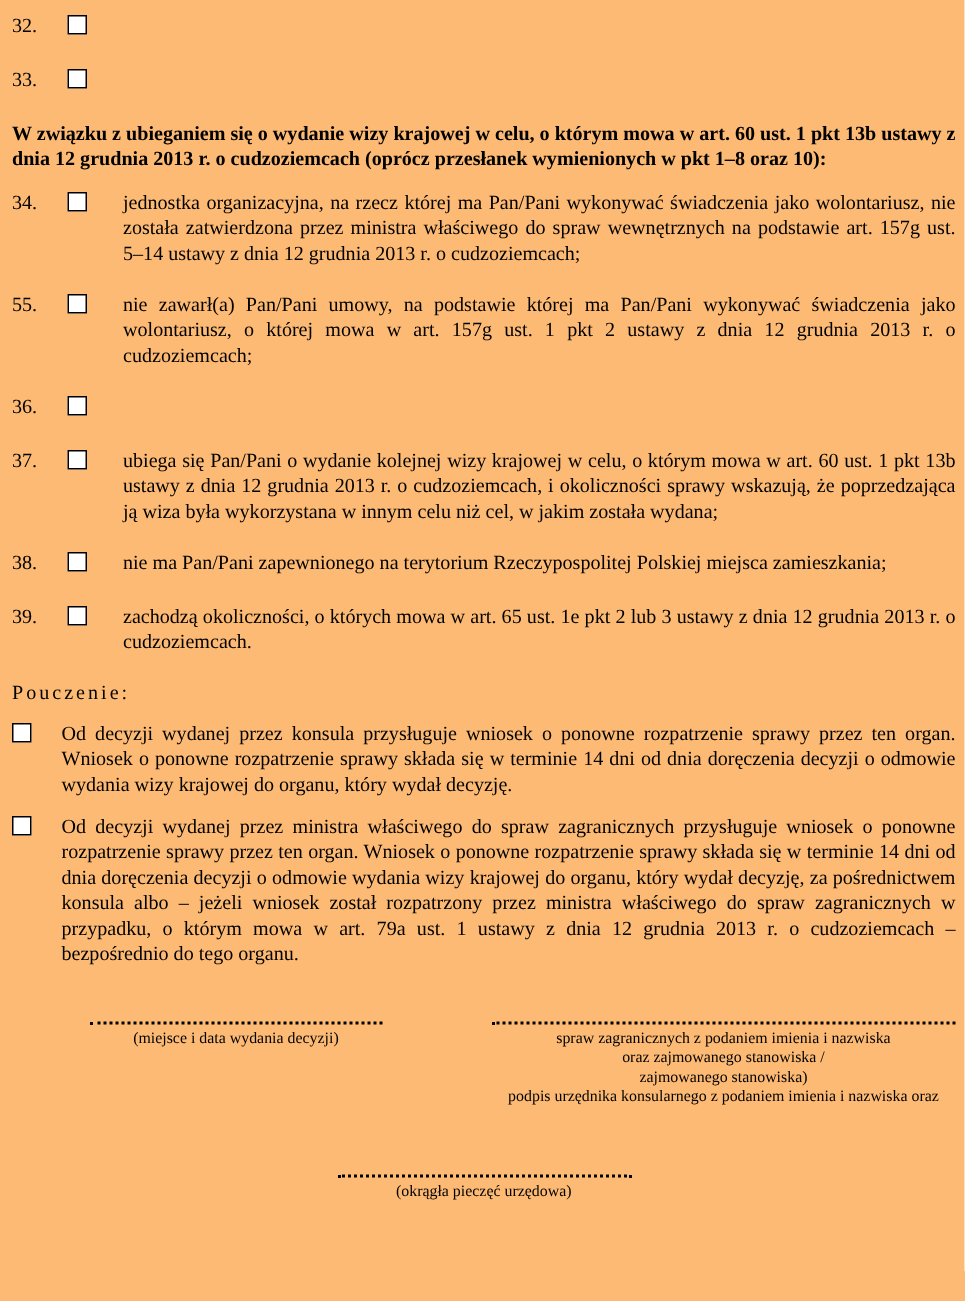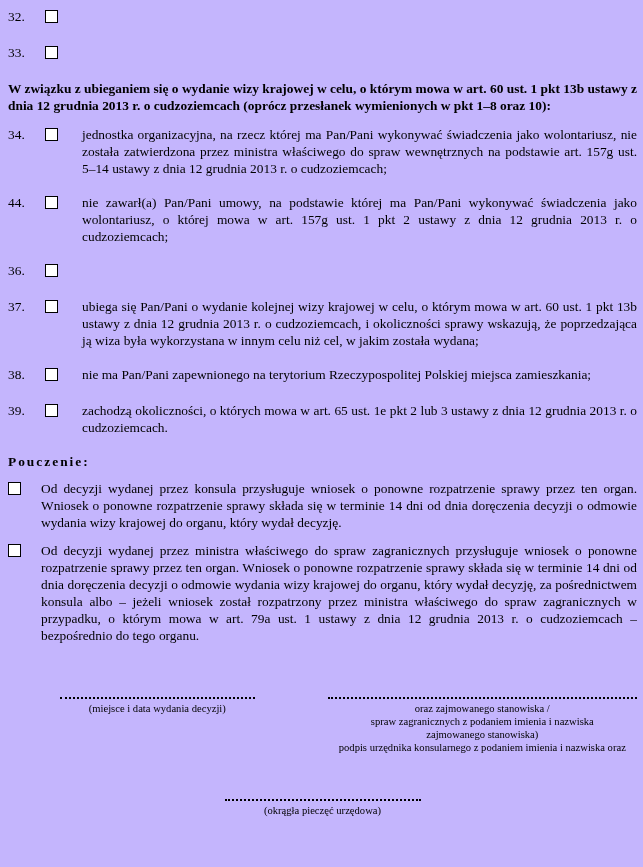--- a/index.html
+++ b/index.html
@@ -1,21 +1,21 @@
 <!DOCTYPE html>
 <html lang="pl"><head>
 <meta charset="utf-8">
 <style>
   * { margin: 0; padding: 0; box-sizing: border-box; }
   html, body { background: #ffffff; }
   .page {
     position: relative;
     width: 643px;
     height: 867px;
-    background: #c4b5fd;
+    background: #fdba74;
     color: #000000;
     font-family: "Liberation Serif", serif;
     font-size: 13.4px;
     line-height: 17px;
     padding: 8px 6px 0 8px;
     overflow: hidden;
   }
   
   .item { display: flex; margin-bottom: 17px; }
   .item .num { flex: none; width: 37px; }
@@ -30,32 +30,32 @@
   .item .txt { flex: 1; text-align: justify; }
 
   .section-heading {
     font-weight: bold;
     text-align: justify;
     margin-top: 5px;
     margin-bottom: 12px;
   }
 
   .pouczenie-heading {
-    font-weight: bold;
+    font-weight: normal;
     letter-spacing: 2px;
     margin-top: 16px;
     margin-bottom: 10px;
   }
   .pouczenie-item { display: flex; margin-bottom: 11px; }
   .pouczenie-item .box-cell { flex: none; width: 33px; }
   .pouczenie-item .checkbox { margin-top: 2px; }
   .pouczenie-item .txt { flex: 1; text-align: justify; }
 
   
-  .sig-row { display: flex; margin-top: 52px; }
+  .sig-row { display: flex; margin-top: 36px; }
   .sig-col { text-align: center; }
   .sig-left { margin-left: 52px; width: 200px; }
   .sig-right { margin-left: 73px; width: 318px; }
   .dotline {
     height: 3px;
     border-bottom: 2px dotted #000;
     margin-bottom: 3px;
   }
   .sig-label {
     font-size: 10.6px;
@@ -85,21 +85,21 @@
 
   <div class="section-heading">W związku z ubieganiem się o wydanie wizy krajowej w celu, o którym mowa w art. 60 ust. 1 pkt 13b ustawy z dnia 12 grudnia 2013 r. o cudzoziemcach (oprócz przesłanek wymienionych w pkt 1–8 oraz 10):</div>
 
   <div class="item">
     <span class="num">34.</span>
     <span class="box-cell"><span class="checkbox"></span></span>
     <div class="txt">jednostka organizacyjna, na rzecz której ma Pan/Pani wykonywać świadczenia jako wolontariusz, nie została zatwierdzona przez ministra właściwego do spraw wewnętrznych na podstawie art. 157g ust. 5–14 ustawy z dnia 12 grudnia 2013 r. o cudzoziemcach;</div>
   </div>
 
   <div class="item">
-    <span class="num">44.</span>
+    <span class="num">55.</span>
     <span class="box-cell"><span class="checkbox"></span></span>
     <div class="txt">nie zawarł(a) Pan/Pani umowy, na podstawie której ma Pan/Pani wykonywać świadczenia jako wolontariusz, o której mowa w art. 157g ust. 1 pkt 2 ustawy z dnia 12 grudnia 2013 r. o cudzoziemcach;</div>
   </div>
 
   <div class="item">
     <span class="num">36.</span>
     <span class="box-cell"><span class="checkbox"></span></span>
   </div>
 
   <div class="item">
@@ -132,22 +132,22 @@
     <div class="txt">Od decyzji wydanej przez ministra właściwego do spraw zagranicznych przysługuje wniosek o ponowne rozpatrzenie sprawy przez ten organ. Wniosek o ponowne rozpatrzenie sprawy składa się w terminie 14 dni od dnia doręczenia decyzji o odmowie wydania wizy krajowej do organu, który wydał decyzję, za pośrednictwem konsula albo – jeżeli wniosek został rozpatrzony przez ministra właściwego do spraw zagranicznych w przypadku, o którym mowa w art. 79a ust. 1 ustawy z dnia 12 grudnia 2013 r. o cudzoziemcach – bezpośrednio do tego organu.</div>
   </div>
 
   <div class="sig-row">
     <div class="sig-col sig-left">
       <div class="dotline"></div>
       <div class="sig-label">(miejsce i data wydania decyzji)</div>
     </div>
     <div class="sig-col sig-right">
       <div class="dotline"></div>
+      <div class="sig-label">spraw zagranicznych z podaniem imienia i nazwiska</div>
       <div class="sig-label">oraz zajmowanego stanowiska /</div>
-      <div class="sig-label">spraw zagranicznych z podaniem imienia i nazwiska</div>
       <div class="sig-label">zajmowanego stanowiska)</div>
       <div class="sig-label">podpis urzędnika konsularnego z podaniem imienia i nazwiska oraz</div>
     </div>
   </div>
 
   <div class="sig-seal">
     <div class="dotline"></div>
     <div class="sig-label">(okrągła pieczęć urzędowa)</div>
   </div>
 

